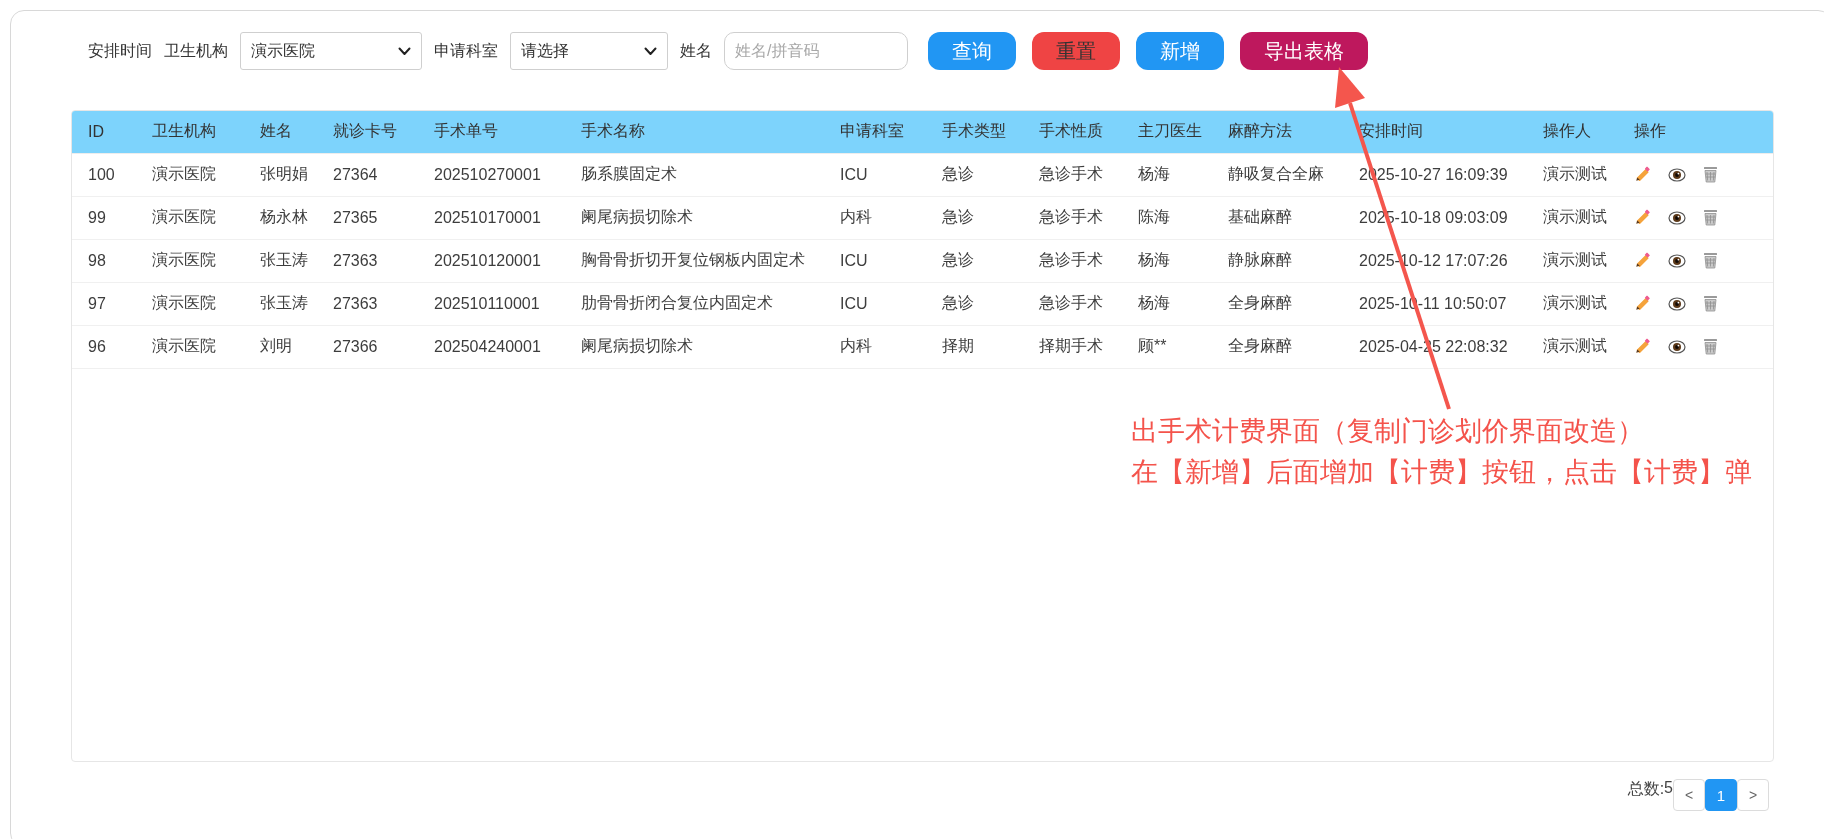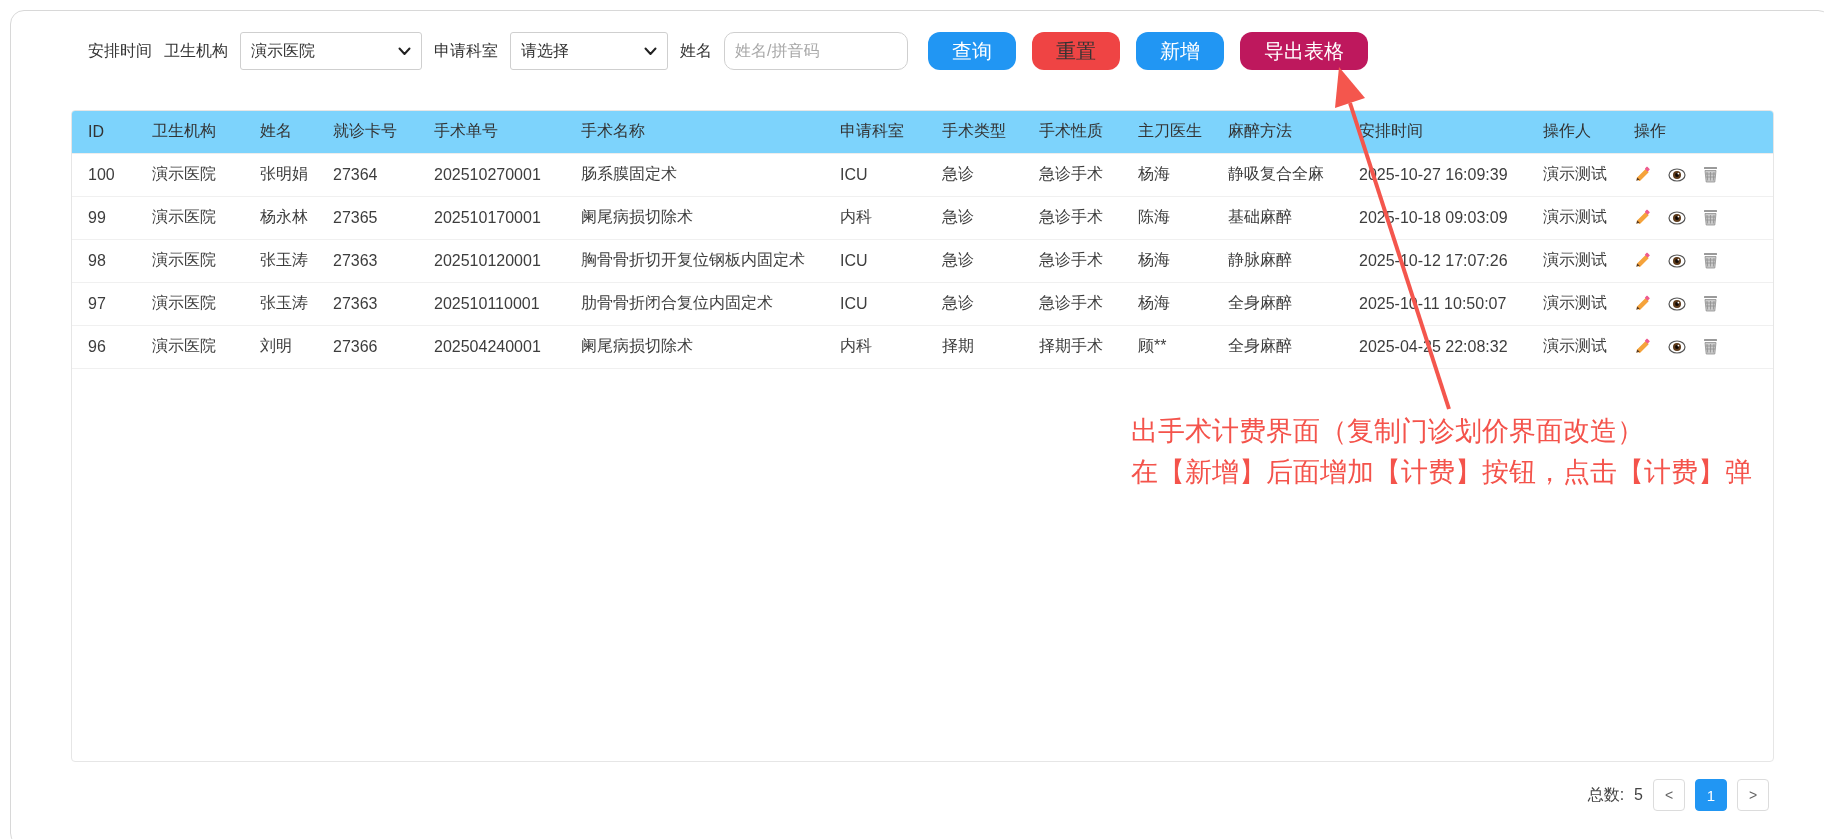--- a/index.html
+++ b/index.html
@@ -45,21 +45,21 @@
     white-space:nowrap; overflow:hidden;
   }
   td {
     height:43px; font-size:16px; color:#3d3d3d; padding:0 6px 0 16px;
     border-bottom:1px solid #f0f0f0; white-space:nowrap; overflow:hidden;
   }
   .actions { display:flex; align-items:center; gap:17px; }
   .icon-btn { display:inline-flex; cursor:pointer; line-height:0; }
   
   .pager {
-    position:absolute; right:62px; top:768px; display:flex; align-items:center; gap:10px;
+    position:absolute; right:62px; top:768px; display:flex; 
     font-size:16px; color:#444;
   }
   .pg-btn {
     min-width:32px; height:32px; border:1px solid #dcdcdc; border-radius:4px; background:#fff;
     display:flex; align-items:center; justify-content:center; font-size:14px; color:#666; cursor:pointer;
   }
   .pg-active { background:#2196f3; border-color:#2196f3; color:#fff; font-size:15px; }
   
   .annotation {
     position:absolute; left:1120px; top:400px; width:700px;

